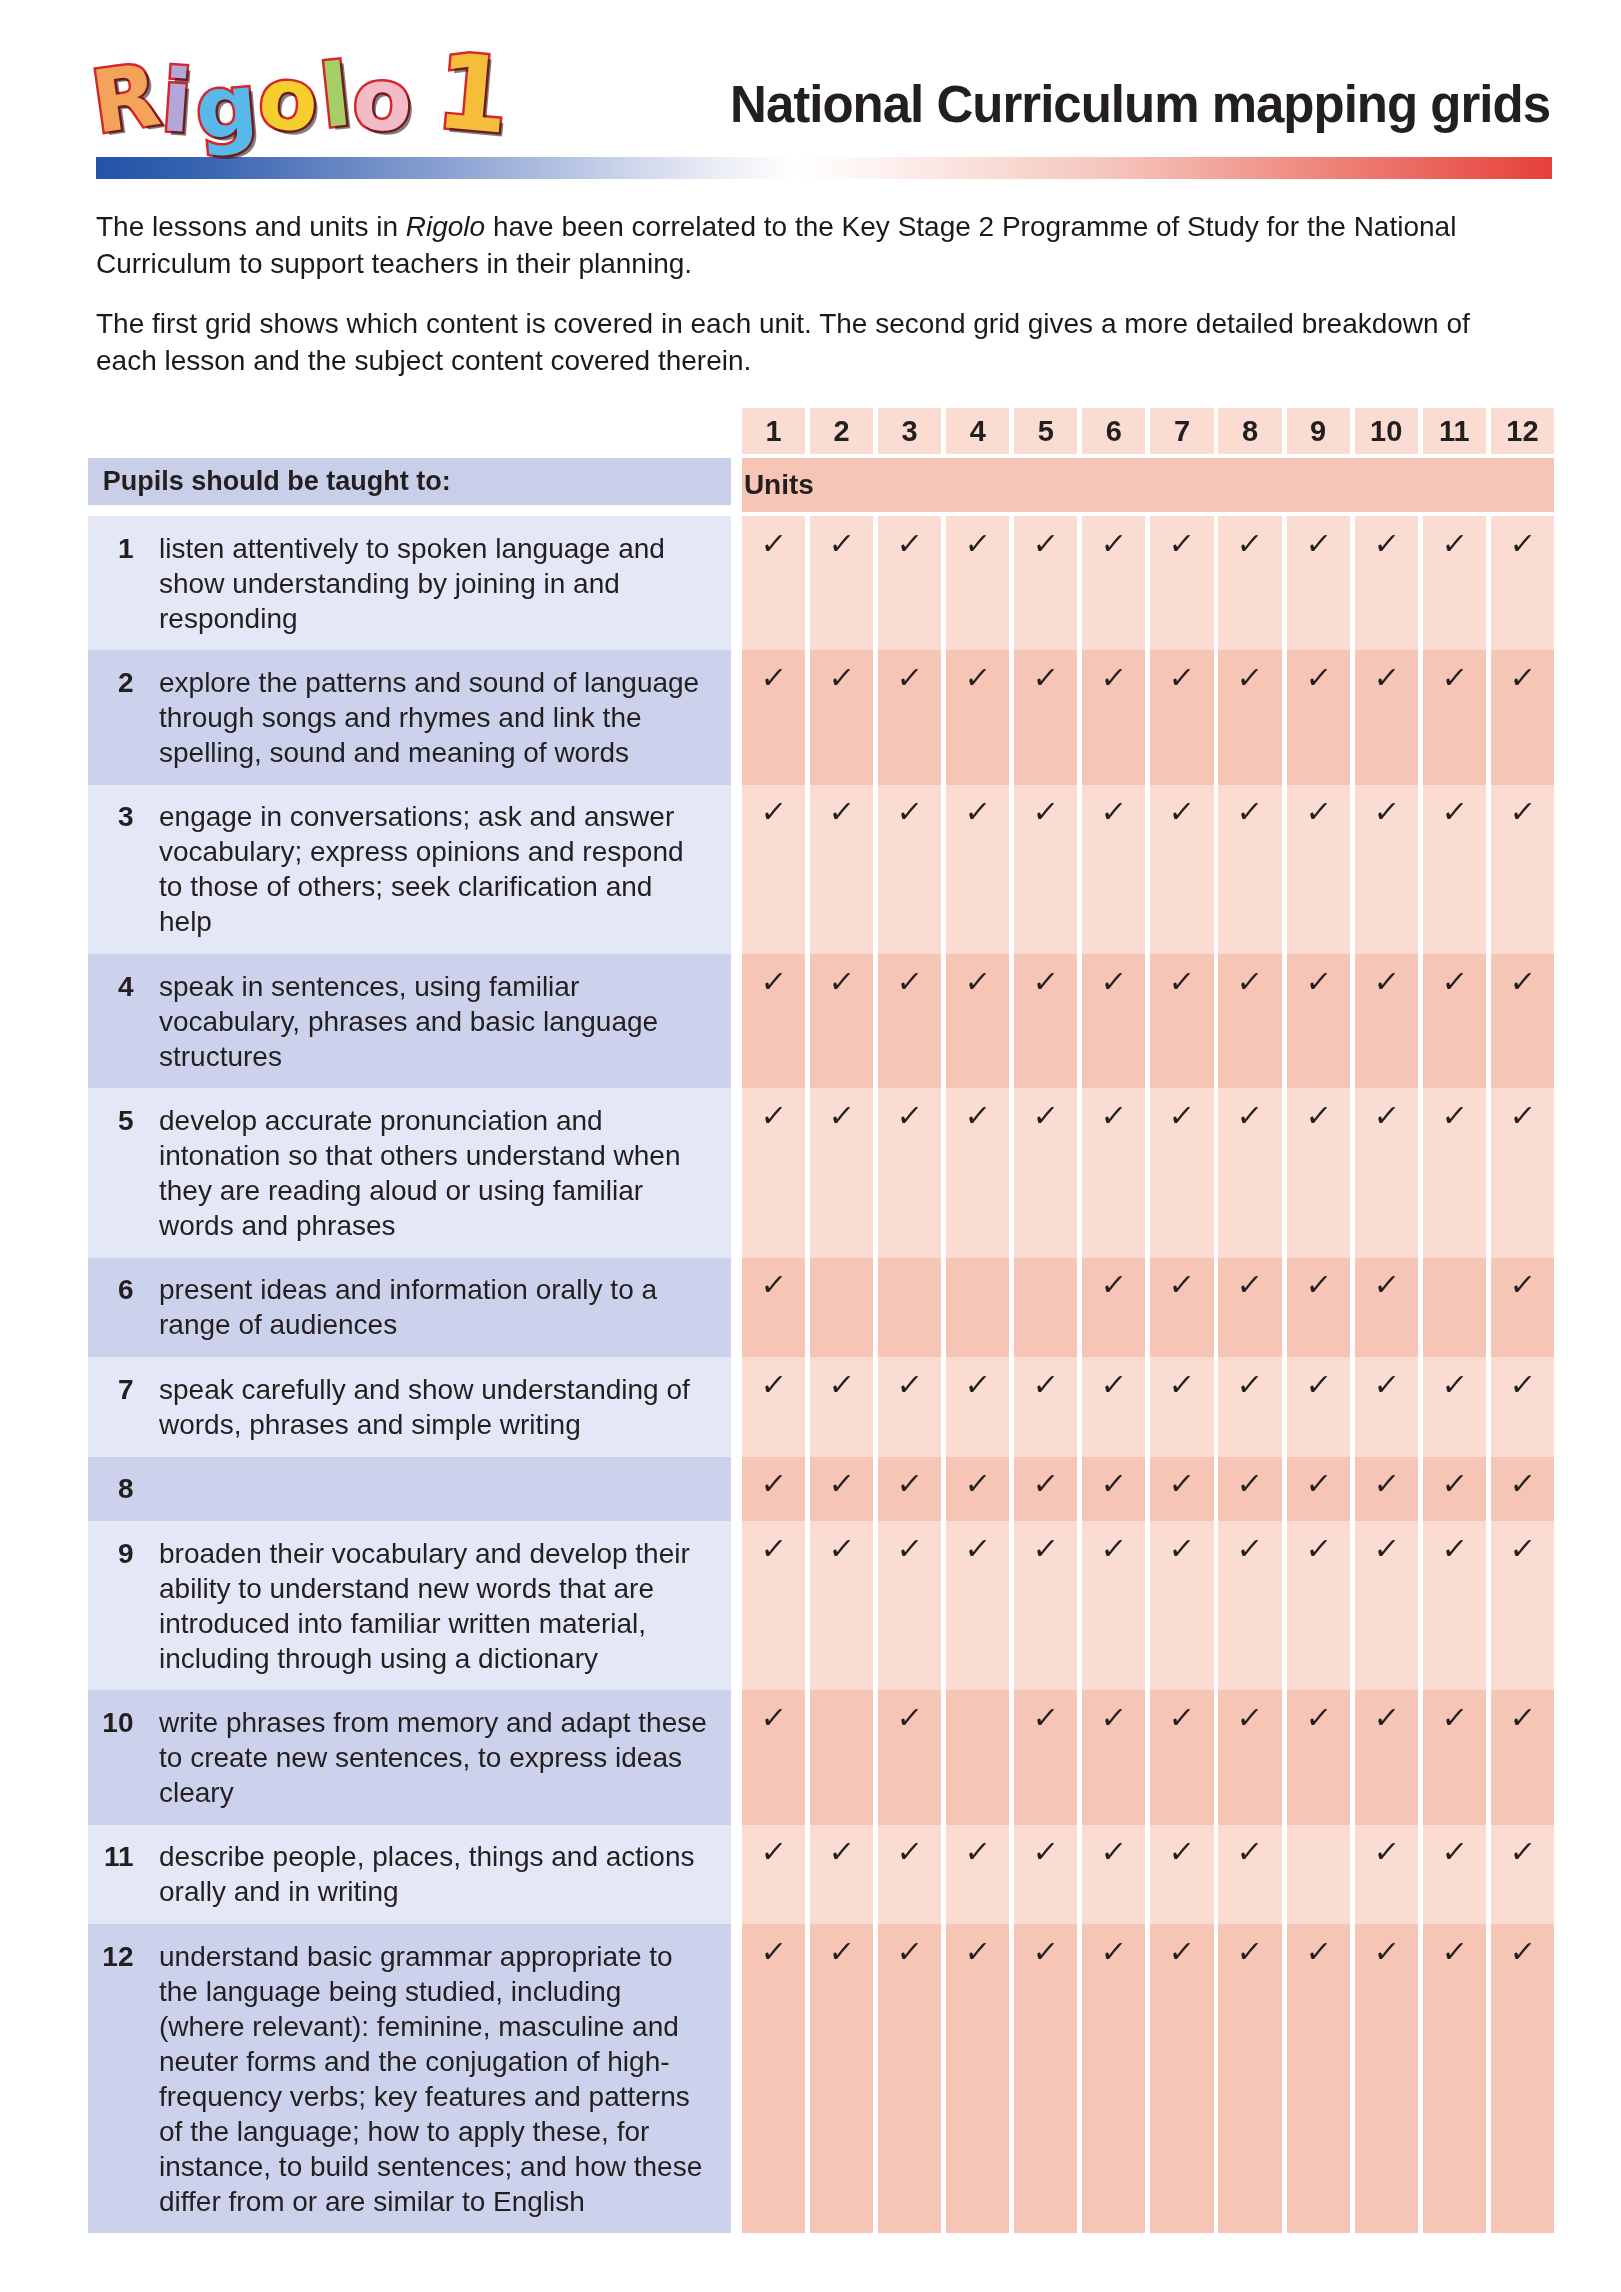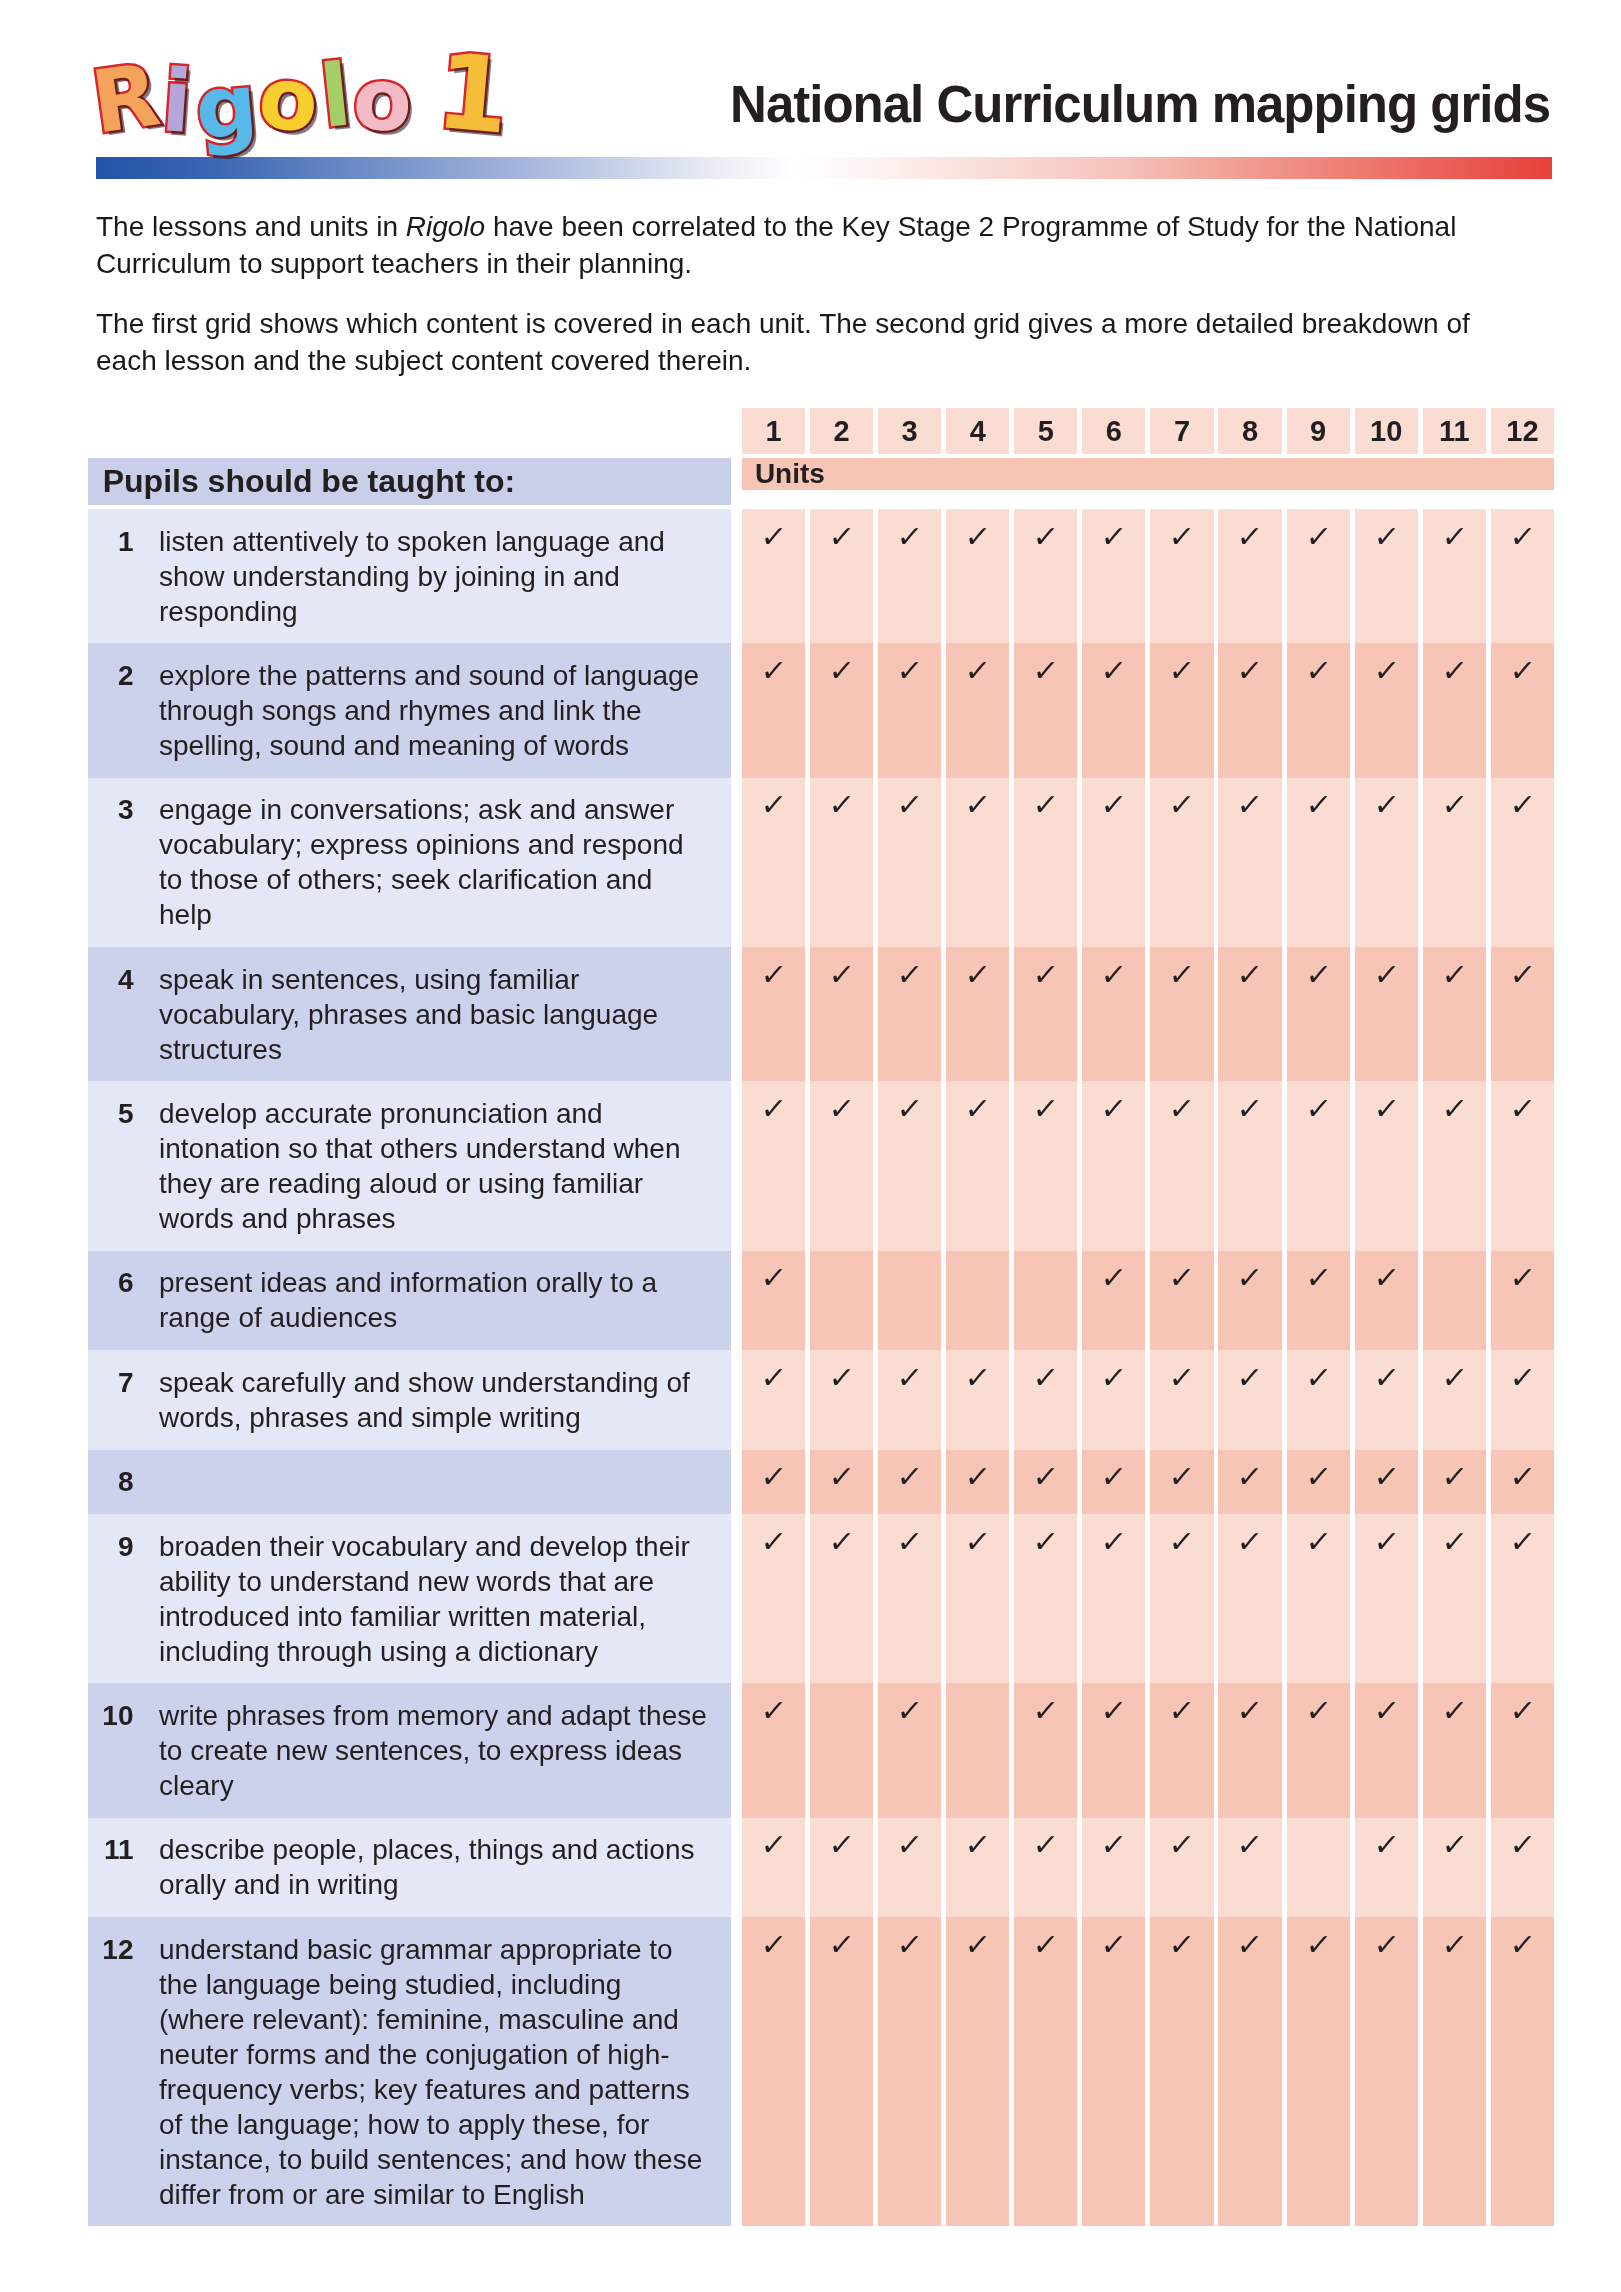--- a/index.html
+++ b/index.html
@@ -63,26 +63,26 @@
   .nums-row .spacer { background:transparent; }
   .numhead {
     background:var(--peach-light); height:46px;
     display:flex; align-items:center; justify-content:center;
     font-weight:700; font-size:29px;
   }
 
   .hdr-row { margin-bottom:3.9px; }
   .corner {
     background:var(--lav-header); border-right:6.9px solid #fff;
-    font-weight:700; font-size:32px; padding:8.8px 9.8px 8.8px 14.7px;
+    font-weight:700; font-size:27px; padding:8.8px 9.8px 8.8px 14.7px;
     display:flex; align-items:center; height:47px;
   }
   .units-merged {
     background:var(--peach-dark); font-weight:700; font-size:28px;
-    display:flex; align-items:center; padding-left:13px; height:32px;
+    display:flex; align-items:center; padding-left:2px; height:54px;
   }
 
   .trow .lcell {
     border-right:6.9px solid #fff; display:flex; align-items:flex-start;
     padding:14.7px 5.9px 14.7px 0; font-size:28px; line-height:35px;
   }
   .trow.odd  .lcell { background:var(--lav-light); }
   .trow.even .lcell { background:var(--lav-dark); }
   .trow.odd  .ucell { background:var(--peach-light); }
   .trow.even .ucell { background:var(--peach-dark); }

